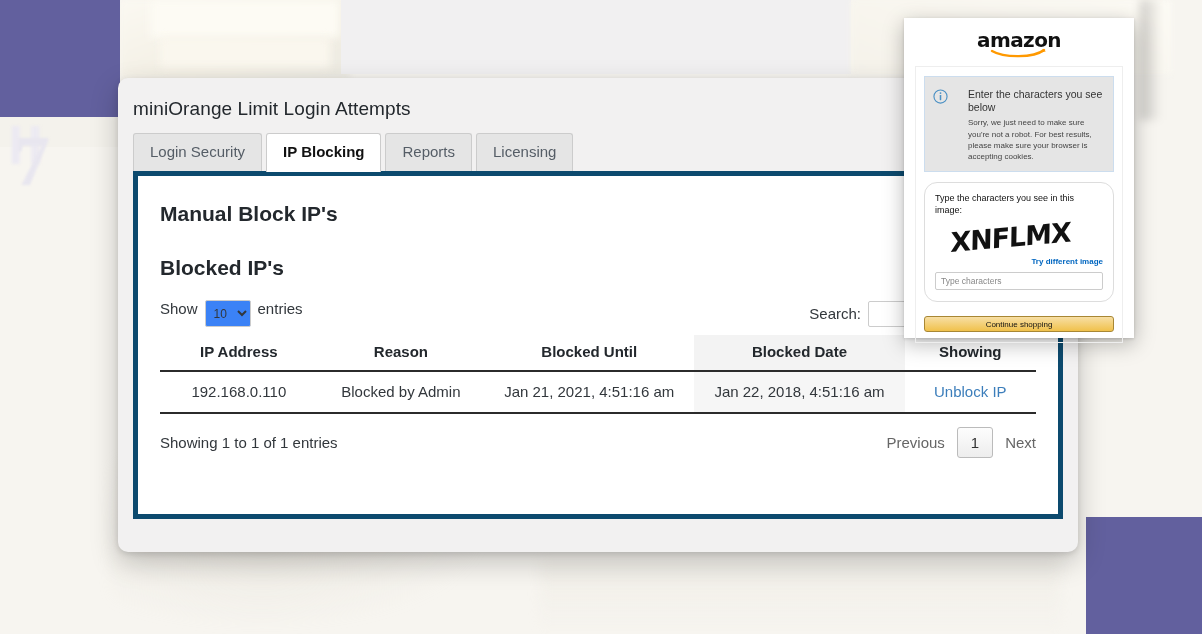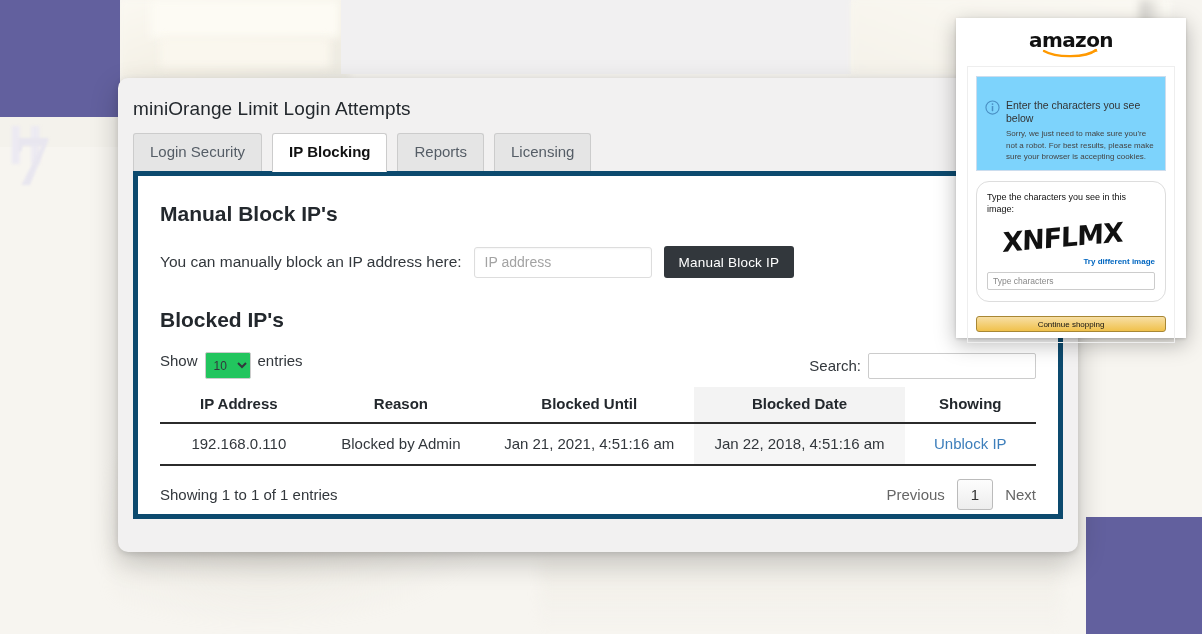--- a/index.html
+++ b/index.html
@@ -82,21 +82,21 @@
     overflow: hidden;
   }
   #plugin-title {
     font-size: 19px; color: #23282d; font-weight: 400;
     padding: 20px 0 0 15px; letter-spacing: .1px;
   }
 
   
   #tab-bar {
     display: flex; align-items: flex-end;
-    padding: 12px 0 0 15px; gap: 10px;
+    padding: 12px 0 0 15px; gap: 4px;
     position: relative; z-index: 2;
   }
   .tab {
     padding: 9px 16px 10px 16px;
     font-size: 15px; color: #555d66;
     background: #e5e5e5;
     border: 1px solid #ccc;
     border-bottom: none;
     border-radius: 3px 3px 0 0;
     cursor: pointer;
@@ -145,21 +145,21 @@
     font-family: "Liberation Sans", sans-serif;
     letter-spacing: .2px;
   }
 
   
   .dt-controls { display: flex; justify-content: space-between; align-items: center; margin-bottom: 8px; }
   .dt-length { display: flex; gap: 7px; font-size: 15px; color: #32373c; }
   #length-select {
     height: 27px; width: 46px;
     border: 1px solid #ccc; border-radius: 2px;
-    background: #22c55e; font-size: 12px; color: #32373c;
+    background: #3b82f6; font-size: 12px; color: #32373c;
     font-family: "Liberation Sans", sans-serif;
     padding-left: 4px;
   }
   .dt-filter { display: flex; align-items: center; gap: 7px; font-size: 15px; color: #32373c; }
   #search-input {
     width: 168px; height: 26px;
     border: 1px solid #ccc; border-radius: 2px;
     padding: 0 6px; font-size: 13px;
     font-family: "Liberation Sans", sans-serif;
   }
@@ -193,42 +193,42 @@
   .page-btn { color: #666; cursor: pointer; }
   .page-num {
     border: 1px solid #bbb; border-radius: 3px;
     background: linear-gradient(180deg,#fdfdfd,#ededed);
     padding: 6px 13px; color: #333; cursor: pointer;
   }
 
   
   #amazon-popup {
     position: absolute;
-    left: 956px; top: 18px; width: 230px; height: 320px;
+    left: 904px; top: 18px; width: 230px; height: 320px;
     background: #fff;
     box-shadow: 0 6px 20px rgba(0,0,0,.28), 0 1px 3px rgba(0,0,0,.15);
     padding: 12px 11px;
     font-family: "Liberation Sans", sans-serif;
   }
   #amazon-logo {
     text-align: center; position: relative;
     height: 26px; margin-bottom: 10px;
   }
   #amazon-logo .wordmark {
     font-size: 20px; font-weight: 700; color: #111;
     letter-spacing: -.6px; line-height: 1;
     font-family: "DejaVu Sans", sans-serif;
   }
   #amazon-logo .smile {
     position: absolute; left: 50%; transform: translateX(-50%);
     top: 18px; width: 58px; height: 10px;
   }
   .alert-box {
-    border: 1px solid #cde; background: #7dd3fc;
-    padding: 22px 8px 8px 8px; display: flex; gap: 6px;
+    border: 1px solid #cde; background: #e5e5e5;
+    padding: 11px 8px 8px 8px; display: flex; gap: 20px;
     margin-bottom: 10px;
   }
   .info-icon {
     width: 15px; height: 15px; flex: 0 0 15px; margin-top: 1px;
   }
   .alert-title { font-size: 10.5px; color: #333; line-height: 1.25; margin-bottom: 3px; }
   .alert-sub { font-size: 8px; color: #444; line-height: 1.42; }
 
   .captcha-box {
     border: 1px solid #ddd; border-radius: 13px;
@@ -286,25 +286,20 @@
     <div class="tab">Login Security</div>
     <div class="tab active">IP Blocking</div>
     <div class="tab">Reports</div>
     <div class="tab">Licensing</div>
   </div>
 
   <div id="content-card">
 
     <h2 class="section-title">Manual Block IP's</h2>
 
-    <div class="manual-row">
-      <span class="manual-label">You can manually block an IP address here:</span>
-      <input id="ip-input" type="text" placeholder="IP address" style="">
-      <button id="manual-block-btn">Manual Block IP</button>
-    </div>
 
     <h2 class="section-title second">Blocked IP's</h2>
 
     <div class="dt-controls">
       <label class="dt-length">
         <span>Show</span>
         <select id="length-select">
           <option selected="">10</option>
           <option>25</option>
           <option>50</option>

